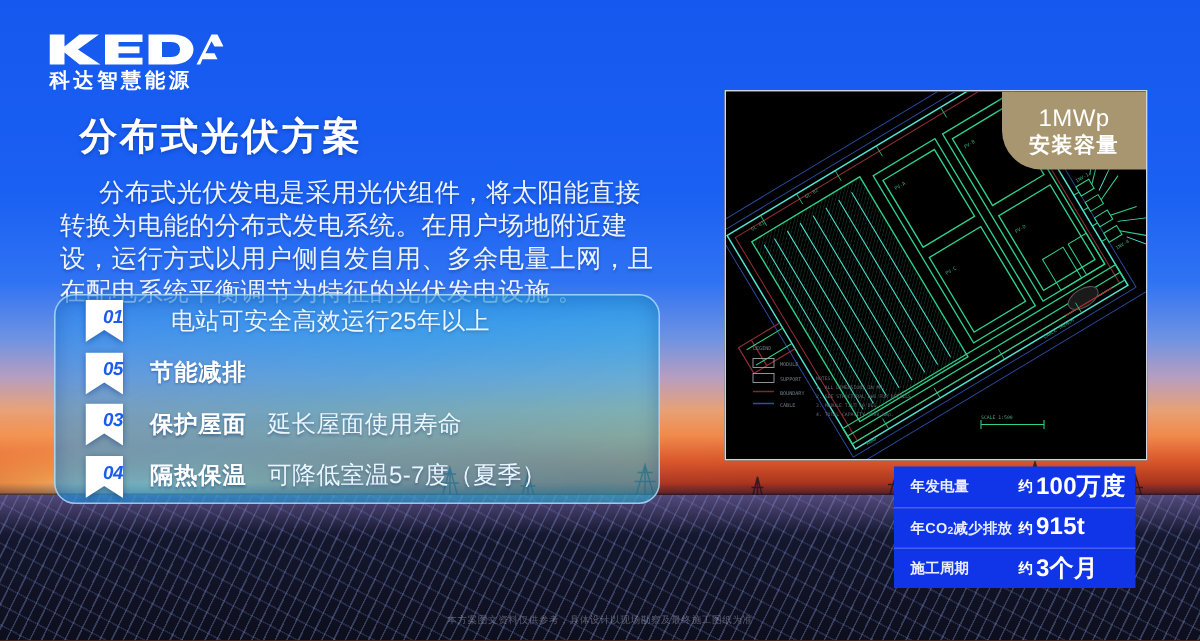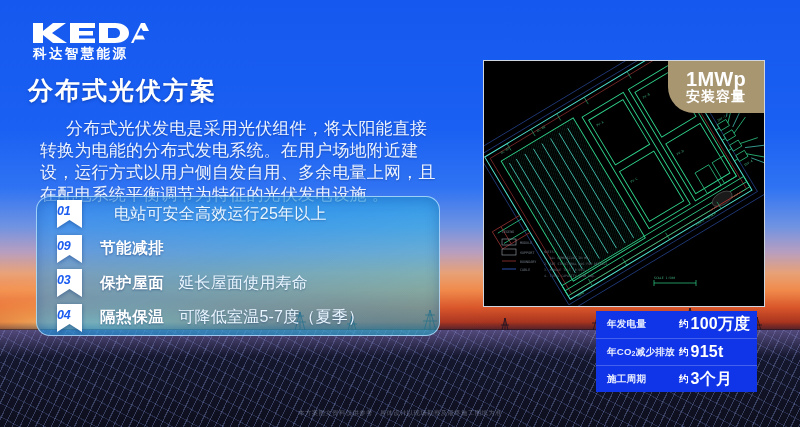--- a/index.html
+++ b/index.html
@@ -80,21 +80,21 @@
   .logo{position:absolute;left:33px;top:22px;width:140px;height:38px;}
   .logo-mark{display:block;}
   .logo-sub{
     color:#ffffff;font-size:13.5px;letter-spacing:2.4px;font-weight:700;
     margin-top:1px;white-space:nowrap;
     font-family:"Liberation Sans","DejaVu Sans",sans-serif;
   }
 
   
   .title{
-    position:absolute;left:28px;top:74px;
+    position:absolute;left:53px;top:74px;
     color:#ffffff;font-size:25px;font-weight:700;letter-spacing:2px;
     text-shadow:0 1px 3px rgba(0,30,110,.45);
     white-space:nowrap;
   }
   .paragraph{
     position:absolute;left:40px;top:118px;width:398px;
     color:#eef4ff;font-size:17px;line-height:22px;
     text-indent:26px;letter-spacing:.2px;
     text-shadow:0 1px 2px rgba(0,25,90,.35);
   }
@@ -112,21 +112,21 @@
     overflow:hidden;
   }
   .feat-row{
     display:flex;align-items:center;height:34.5px;padding-left:20px;
   }
   .badge{
     position:relative;width:25px;height:28px;flex:0 0 25px;margin-right:18px;
     filter:drop-shadow(0 1px 2px rgba(0,40,110,.45));
   }
   .badge-num{
-    position:absolute;left:0;top:4px;width:25px;text-align:left;
+    position:absolute;left:0;top:4px;width:25px;text-align:right;
     color:#1b5cf0;font-size:12.5px;font-weight:700;font-style:italic;
     letter-spacing:-.3px;
   }
   .feat-title{
     color:#ffffff;font-size:15.5px;font-weight:700;letter-spacing:.6px;
     text-shadow:0 1px 2px rgba(0,35,100,.45);white-space:nowrap;
   }
   .feat-desc{
     color:#eaf6ff;font-size:16px;font-weight:400;margin-left:14px;
     letter-spacing:.2px;text-shadow:0 1px 2px rgba(0,35,100,.35);
@@ -141,21 +141,21 @@
     overflow:hidden;
   }
   .cad-canvas{position:absolute;left:0;top:0;width:280px;height:245px;}
   .cad-badge{
     position:absolute;right:0;top:0;width:96px;height:52px;
     background:#a89670;
     border-bottom-left-radius:26px;
     display:flex;flex-direction:column;align-items:center;justify-content:center;
     box-shadow:-1px 1px 4px rgba(0,0,0,.4);
   }
-  .cad-badge .b1{color:#ffffff;font-size:20px;font-weight:700;line-height:17px;letter-spacing:.3px;}
+  .cad-badge .b1{color:#ffffff;font-size:16px;font-weight:400;line-height:17px;letter-spacing:.3px;}
   .cad-badge .b2{color:#ffffff;font-size:14px;font-weight:700;line-height:16px;letter-spacing:1px;}
 
   
   .stats{
     position:absolute;left:596px;top:311px;width:161px;height:81px;
     background:#1034e8;
     padding:0;
   }
   .stat-row{
     display:flex;align-items:center;height:27px;padding:0 11px;
@@ -227,21 +227,21 @@
         <span class="badge-num">01</span>
       </div>
       <span class="feat-desc">电站可安全高效运行25年以上</span>
     </div>
 
     <div class="feat-row">
       <div class="badge">
         <svg width="25" height="28" viewBox="0 0 25 28">
           <polygon points="0,0 25,0 25,28 12.5,20 0,28" fill="#ffffff"></polygon>
         </svg>
-        <span class="badge-num">09</span>
+        <span class="badge-num">05</span>
       </div>
       <span class="feat-title">节能减排</span>
     </div>
 
     <div class="feat-row">
       <div class="badge">
         <svg width="25" height="28" viewBox="0 0 25 28">
           <polygon points="0,0 25,0 25,28 12.5,20 0,28" fill="#ffffff"></polygon>
         </svg>
         <span class="badge-num">03</span>

